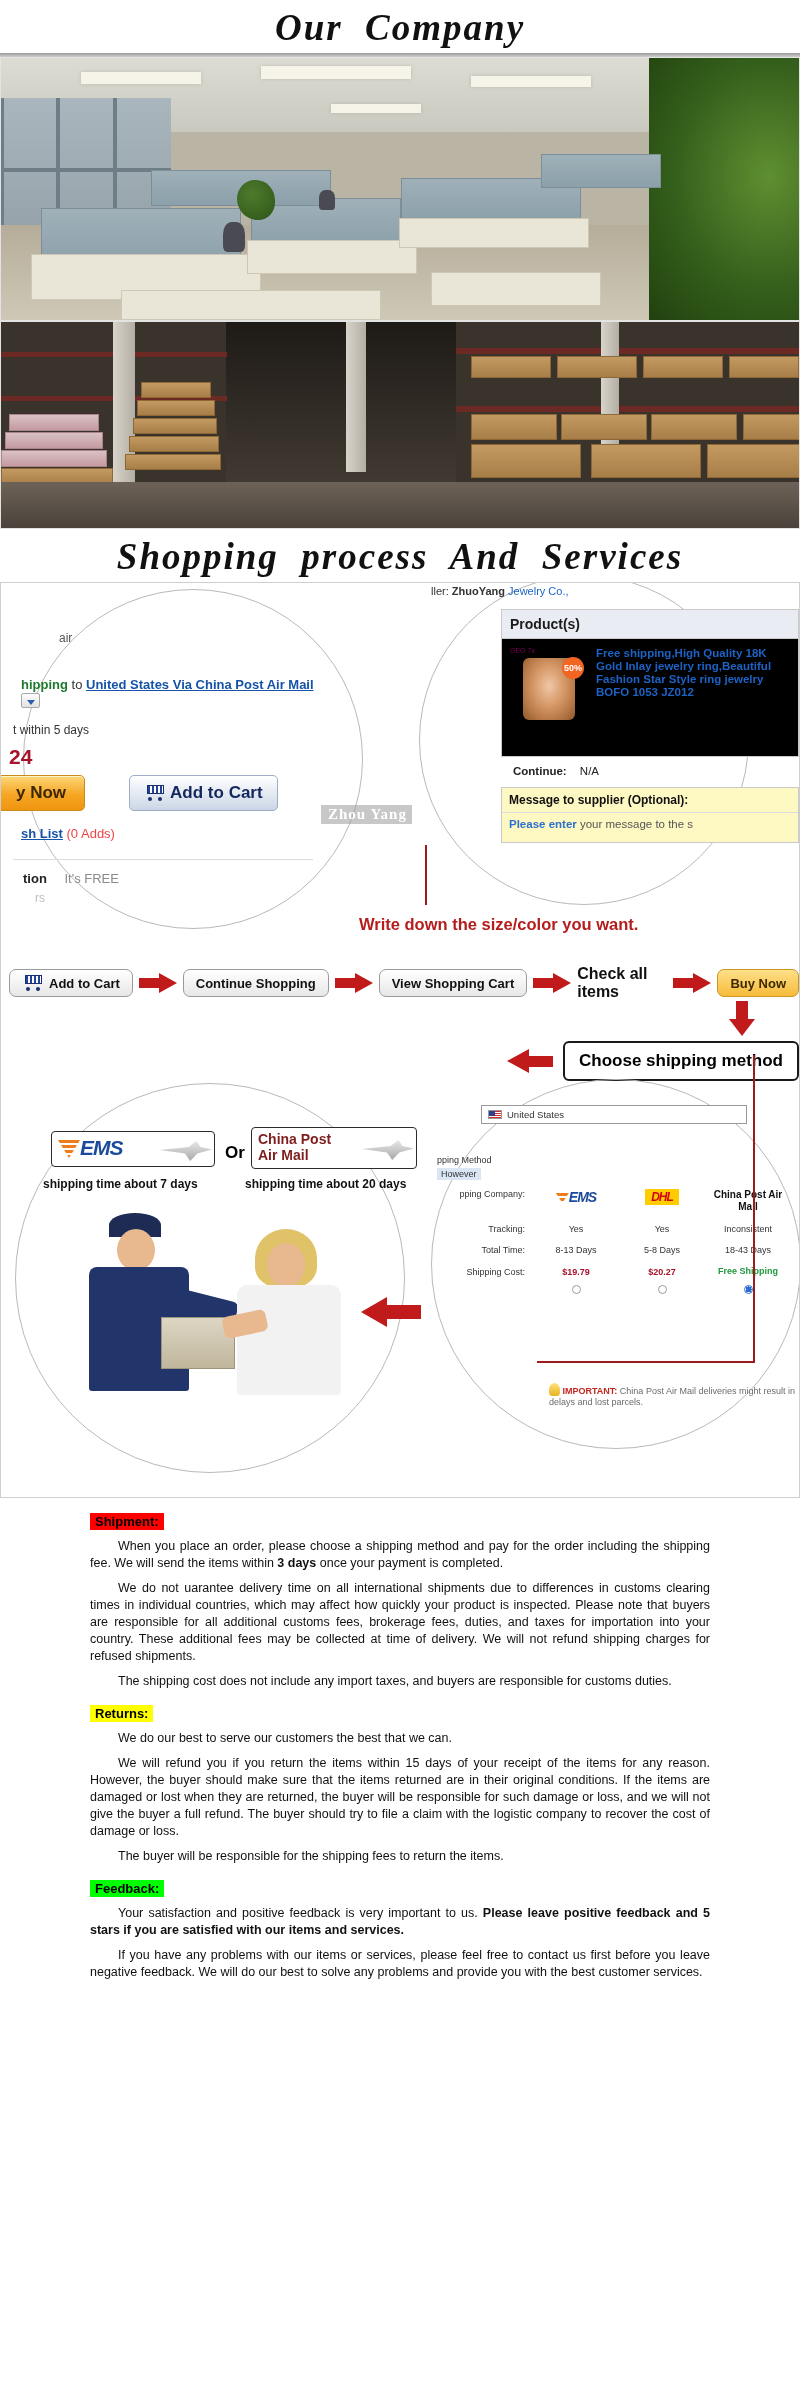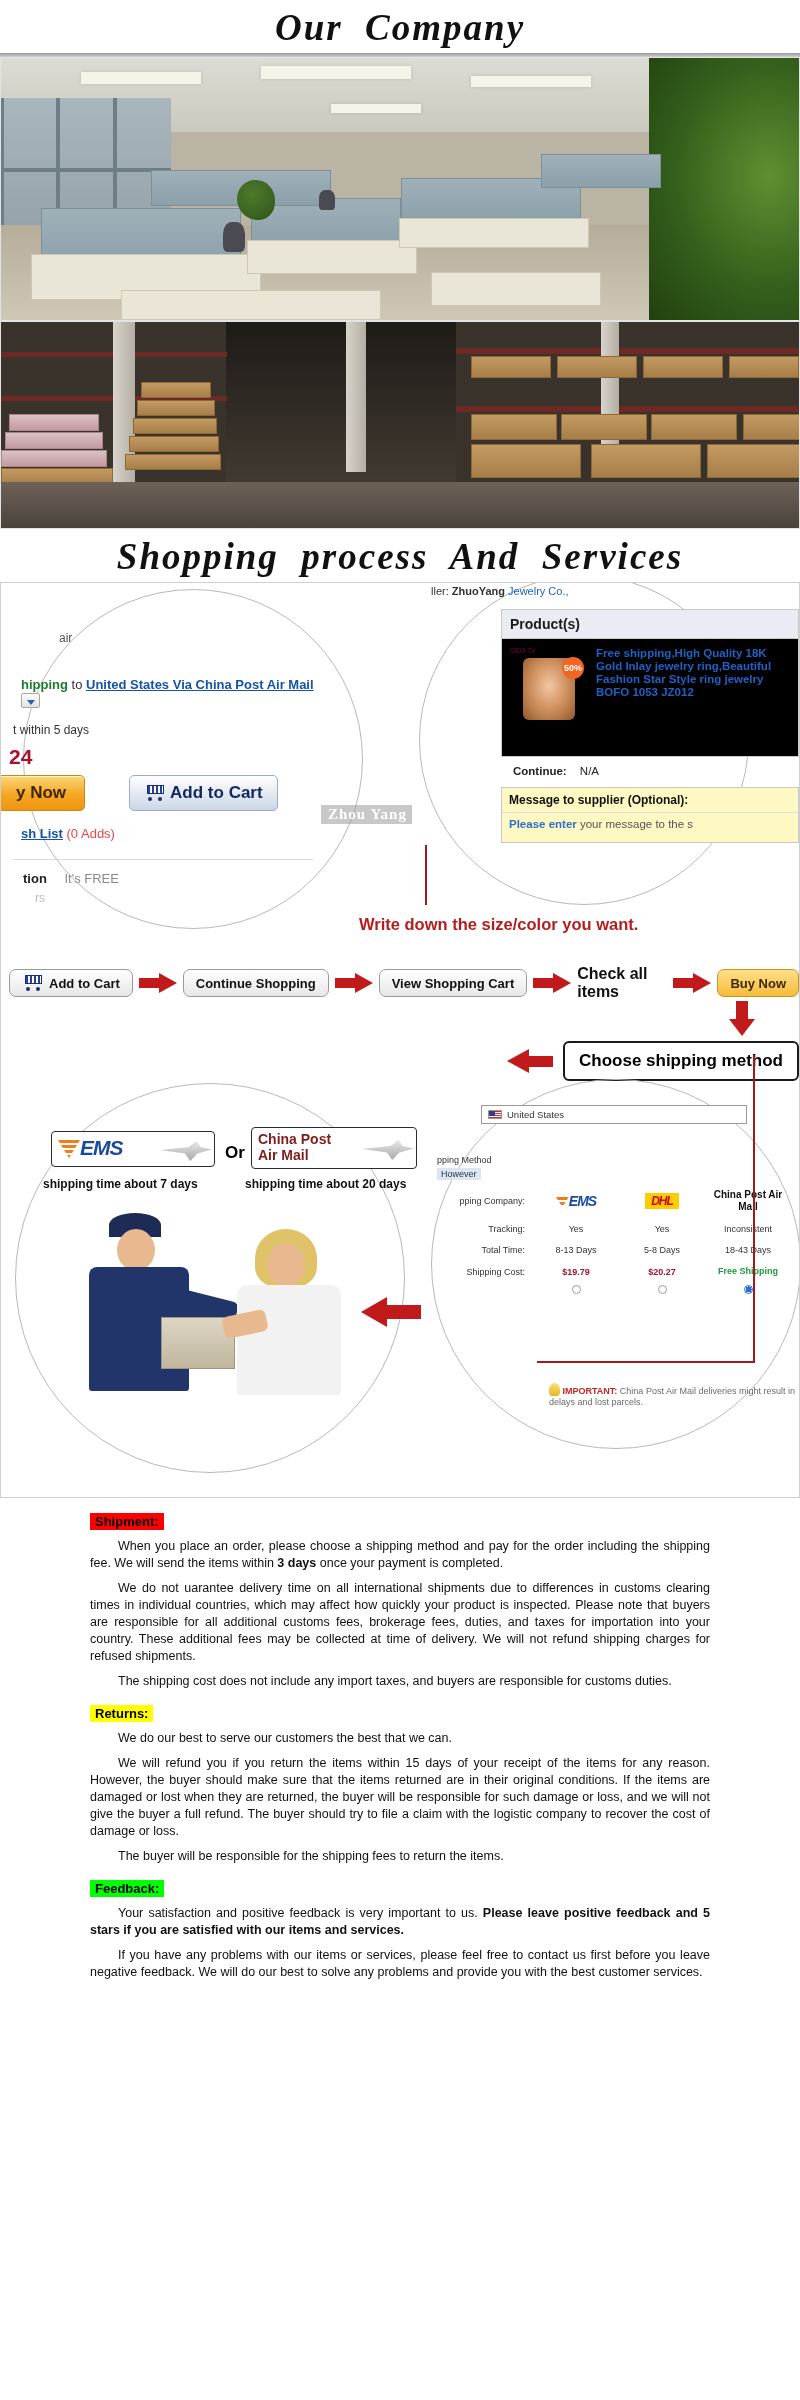--- a/index.html
+++ b/index.html
@@ -424,21 +424,21 @@
   </div>
 
   <div class="tbl" style="left:436px;top:572px;width:360px;">
     <div style="color:#333;">
       <span>pping Method</span>
     </div>
     <div style="margin-top:4px;">
       <span class="selhl" style="padding:1px 4px;">However</span>
     </div>
 
-    <div style="display:flex;margin-top:10px;align-items:center;">
+    <div style="display:flex;margin-top:10px;">
       <div style="width:96px;text-align:right;padding-right:8px;">pping Company:</div>
       <div style="width:86px;text-align:center;">
         <span class="ems-tri" style="width:13px;height:10px;vertical-align:-1px;"></span><span class="ems-mark" style="font-size:14px;">EMS</span>
       </div>
       <div style="width:86px;text-align:center;">
         <span class="dhl">DHL</span>
       </div>
       <div style="width:86px;text-align:center;font-weight:bold;font-size:10px;line-height:12px;color:#111;">China Post Air Mail</div>
     </div>
 

